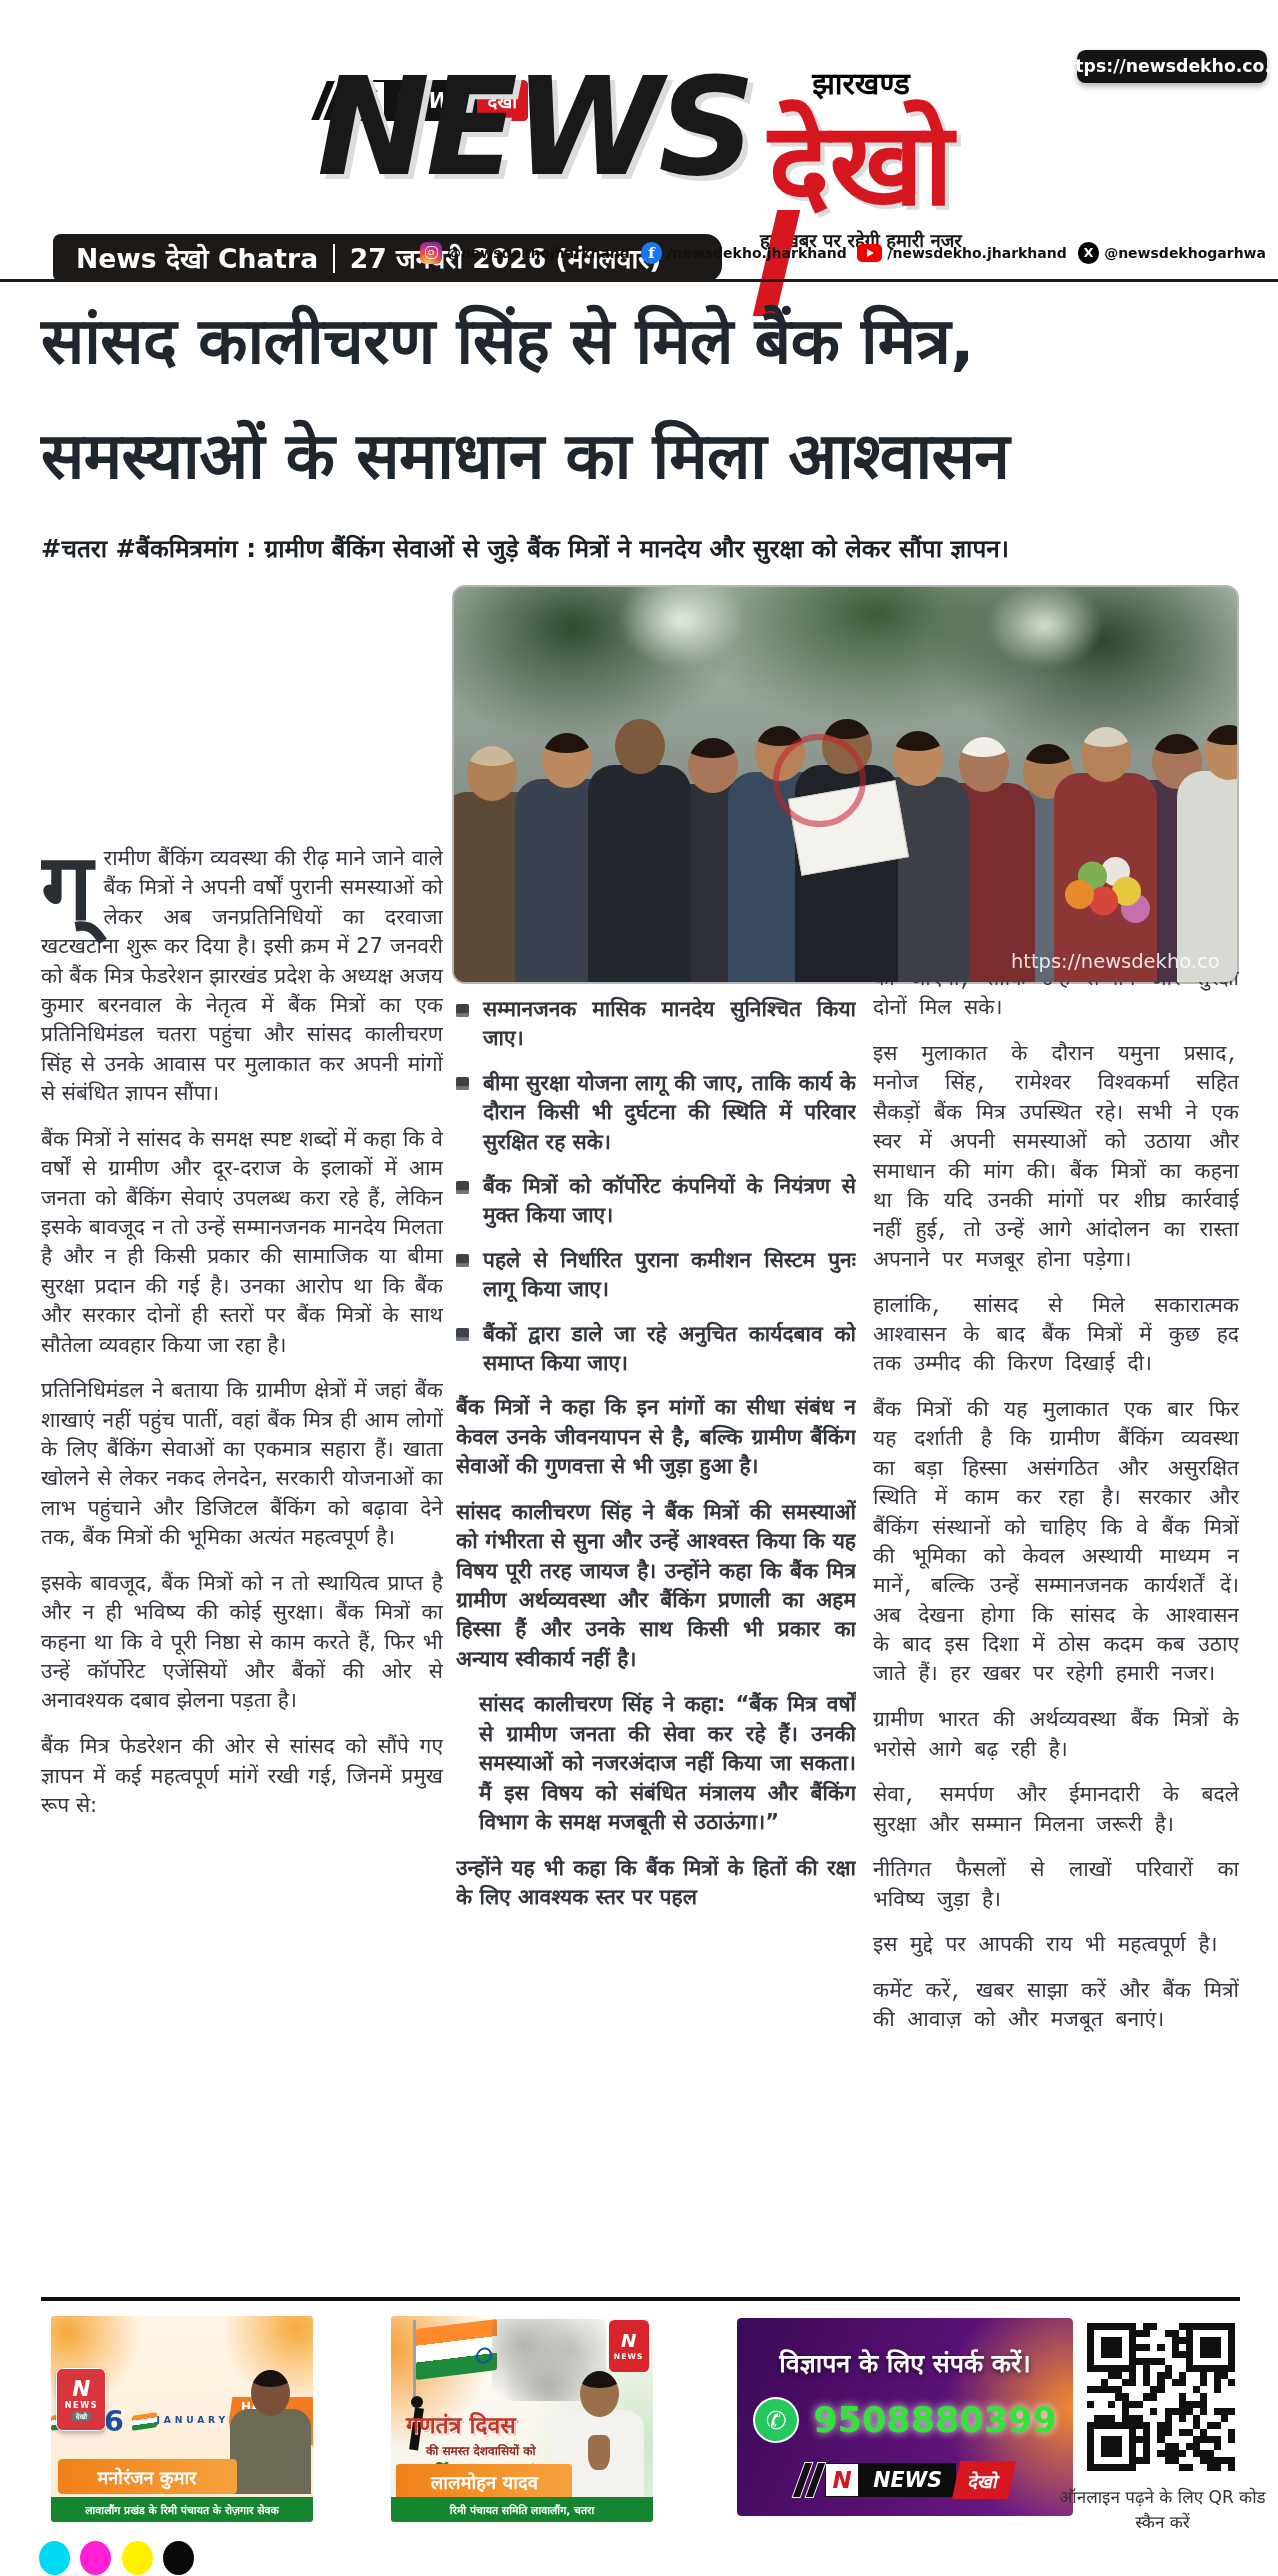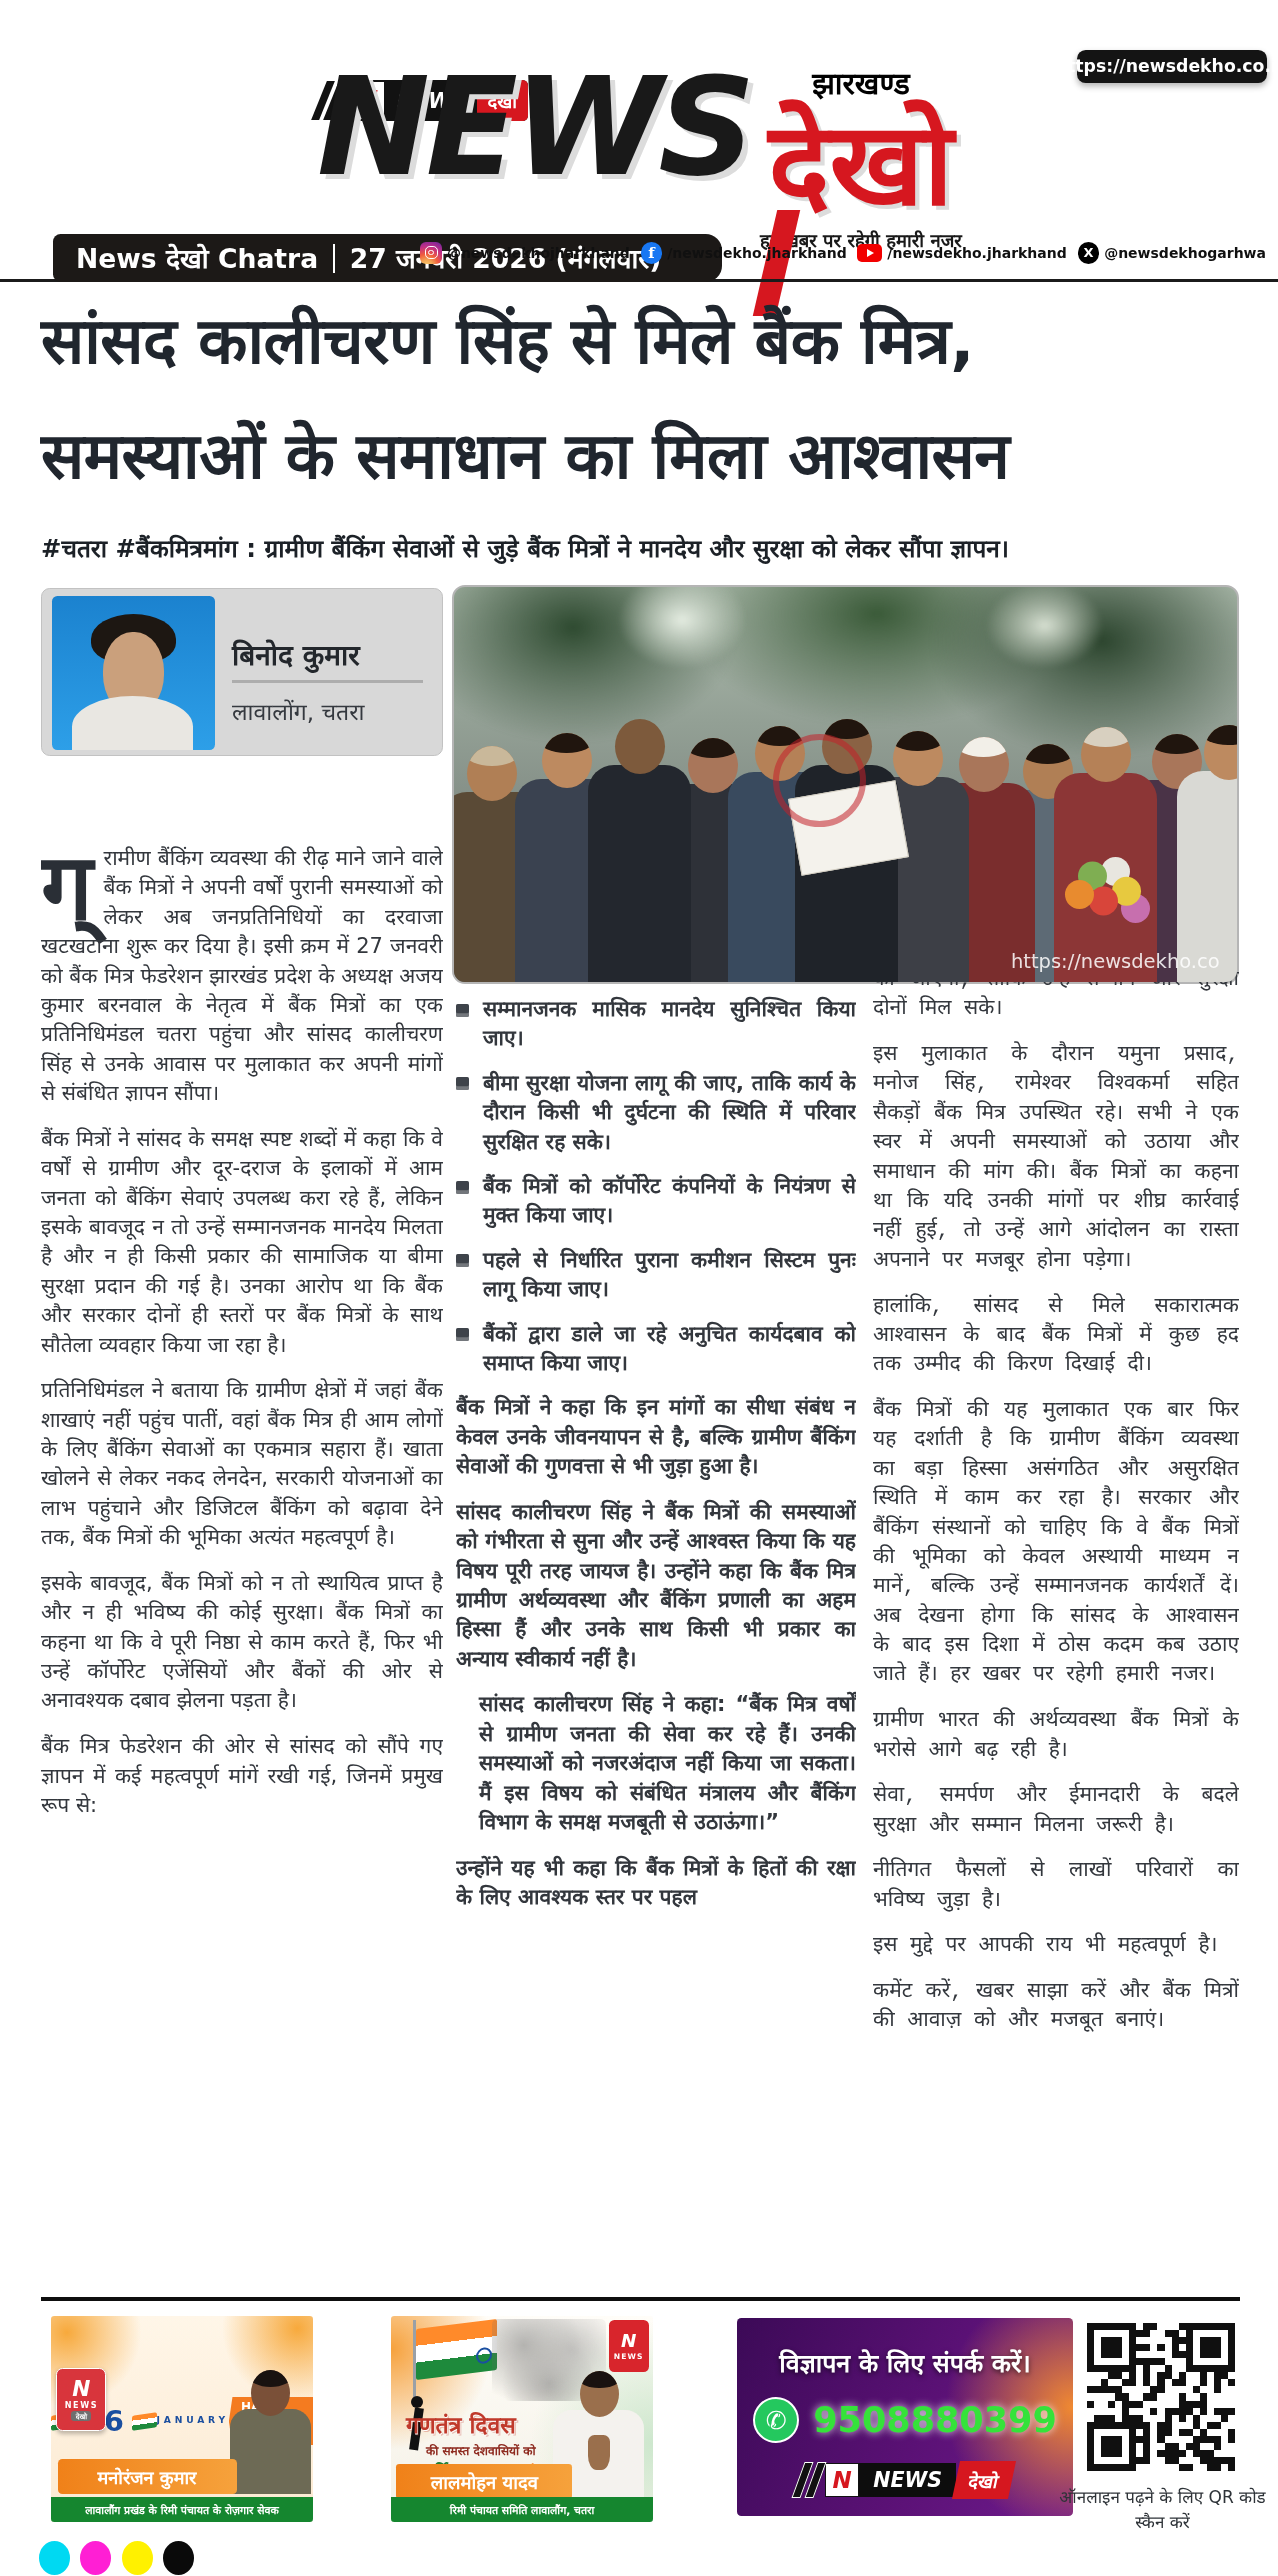--- a/index.html
+++ b/index.html
@@ -237,30 +237,20 @@
     </span>
   </div>
   <div class="top-rule"></div>
 
   <div class="headline">
     <div>सांसद कालीचरण सिंह से मिले बैंक मित्र,</div>
     <div>समस्याओं के समाधान का मिला आश्वासन</div>
   </div>
   <div class="subhead">#चतरा #बैंकमित्रमांग : ग्रामीण बैंकिंग सेवाओं से जुड़े बैंक मित्रों ने मानदेय और सुरक्षा को लेकर सौंपा ज्ञापन।</div>
 
-  <div class="reporter-card">
-    <div class="reporter-photo">
-      <span class="rp-hair"></span>
-      <span class="rp-face"></span>
-      <span class="rp-shirt"></span>
-    </div>
-    <div class="reporter-name">बिनोद कुमार</div>
-    <div class="reporter-rule"></div>
-    <div class="reporter-loc">लावालोंग, चतरा</div>
-  </div>
 
   <div class="news-photo">
     <div class="photo-scene">
       <span class="blob" style="left:-49px;top:-76px;width:336px;height:233px;background:radial-gradient(#2e4a30,rgba(46,74,48,0) 70%);"></span>
       <span class="blob" style="left:228px;top:-87px;width:390px;height:228px;background:radial-gradient(#3a5a38,rgba(58,90,56,0) 70%);"></span>
       <span class="blob" style="right:-38px;top:-65px;width:347px;height:238px;background:radial-gradient(#2c452e,rgba(44,69,46,0) 70%);"></span>
       <span class="blob" style="left:163px;top:-16.3px;width:130px;height:98px;background:radial-gradient(#e4ece1,rgba(228,236,225,0) 70%);"></span>
       <span class="blob" style="left:531px;top:-5.4px;width:119px;height:87px;background:radial-gradient(#d7e0d2,rgba(215,224,210,0) 70%);"></span>
 
       <div class="ph" style="left:-13.5px;z-index:10;--coat:#5a4a36;--skin:#b07f55;--th:190px;">

